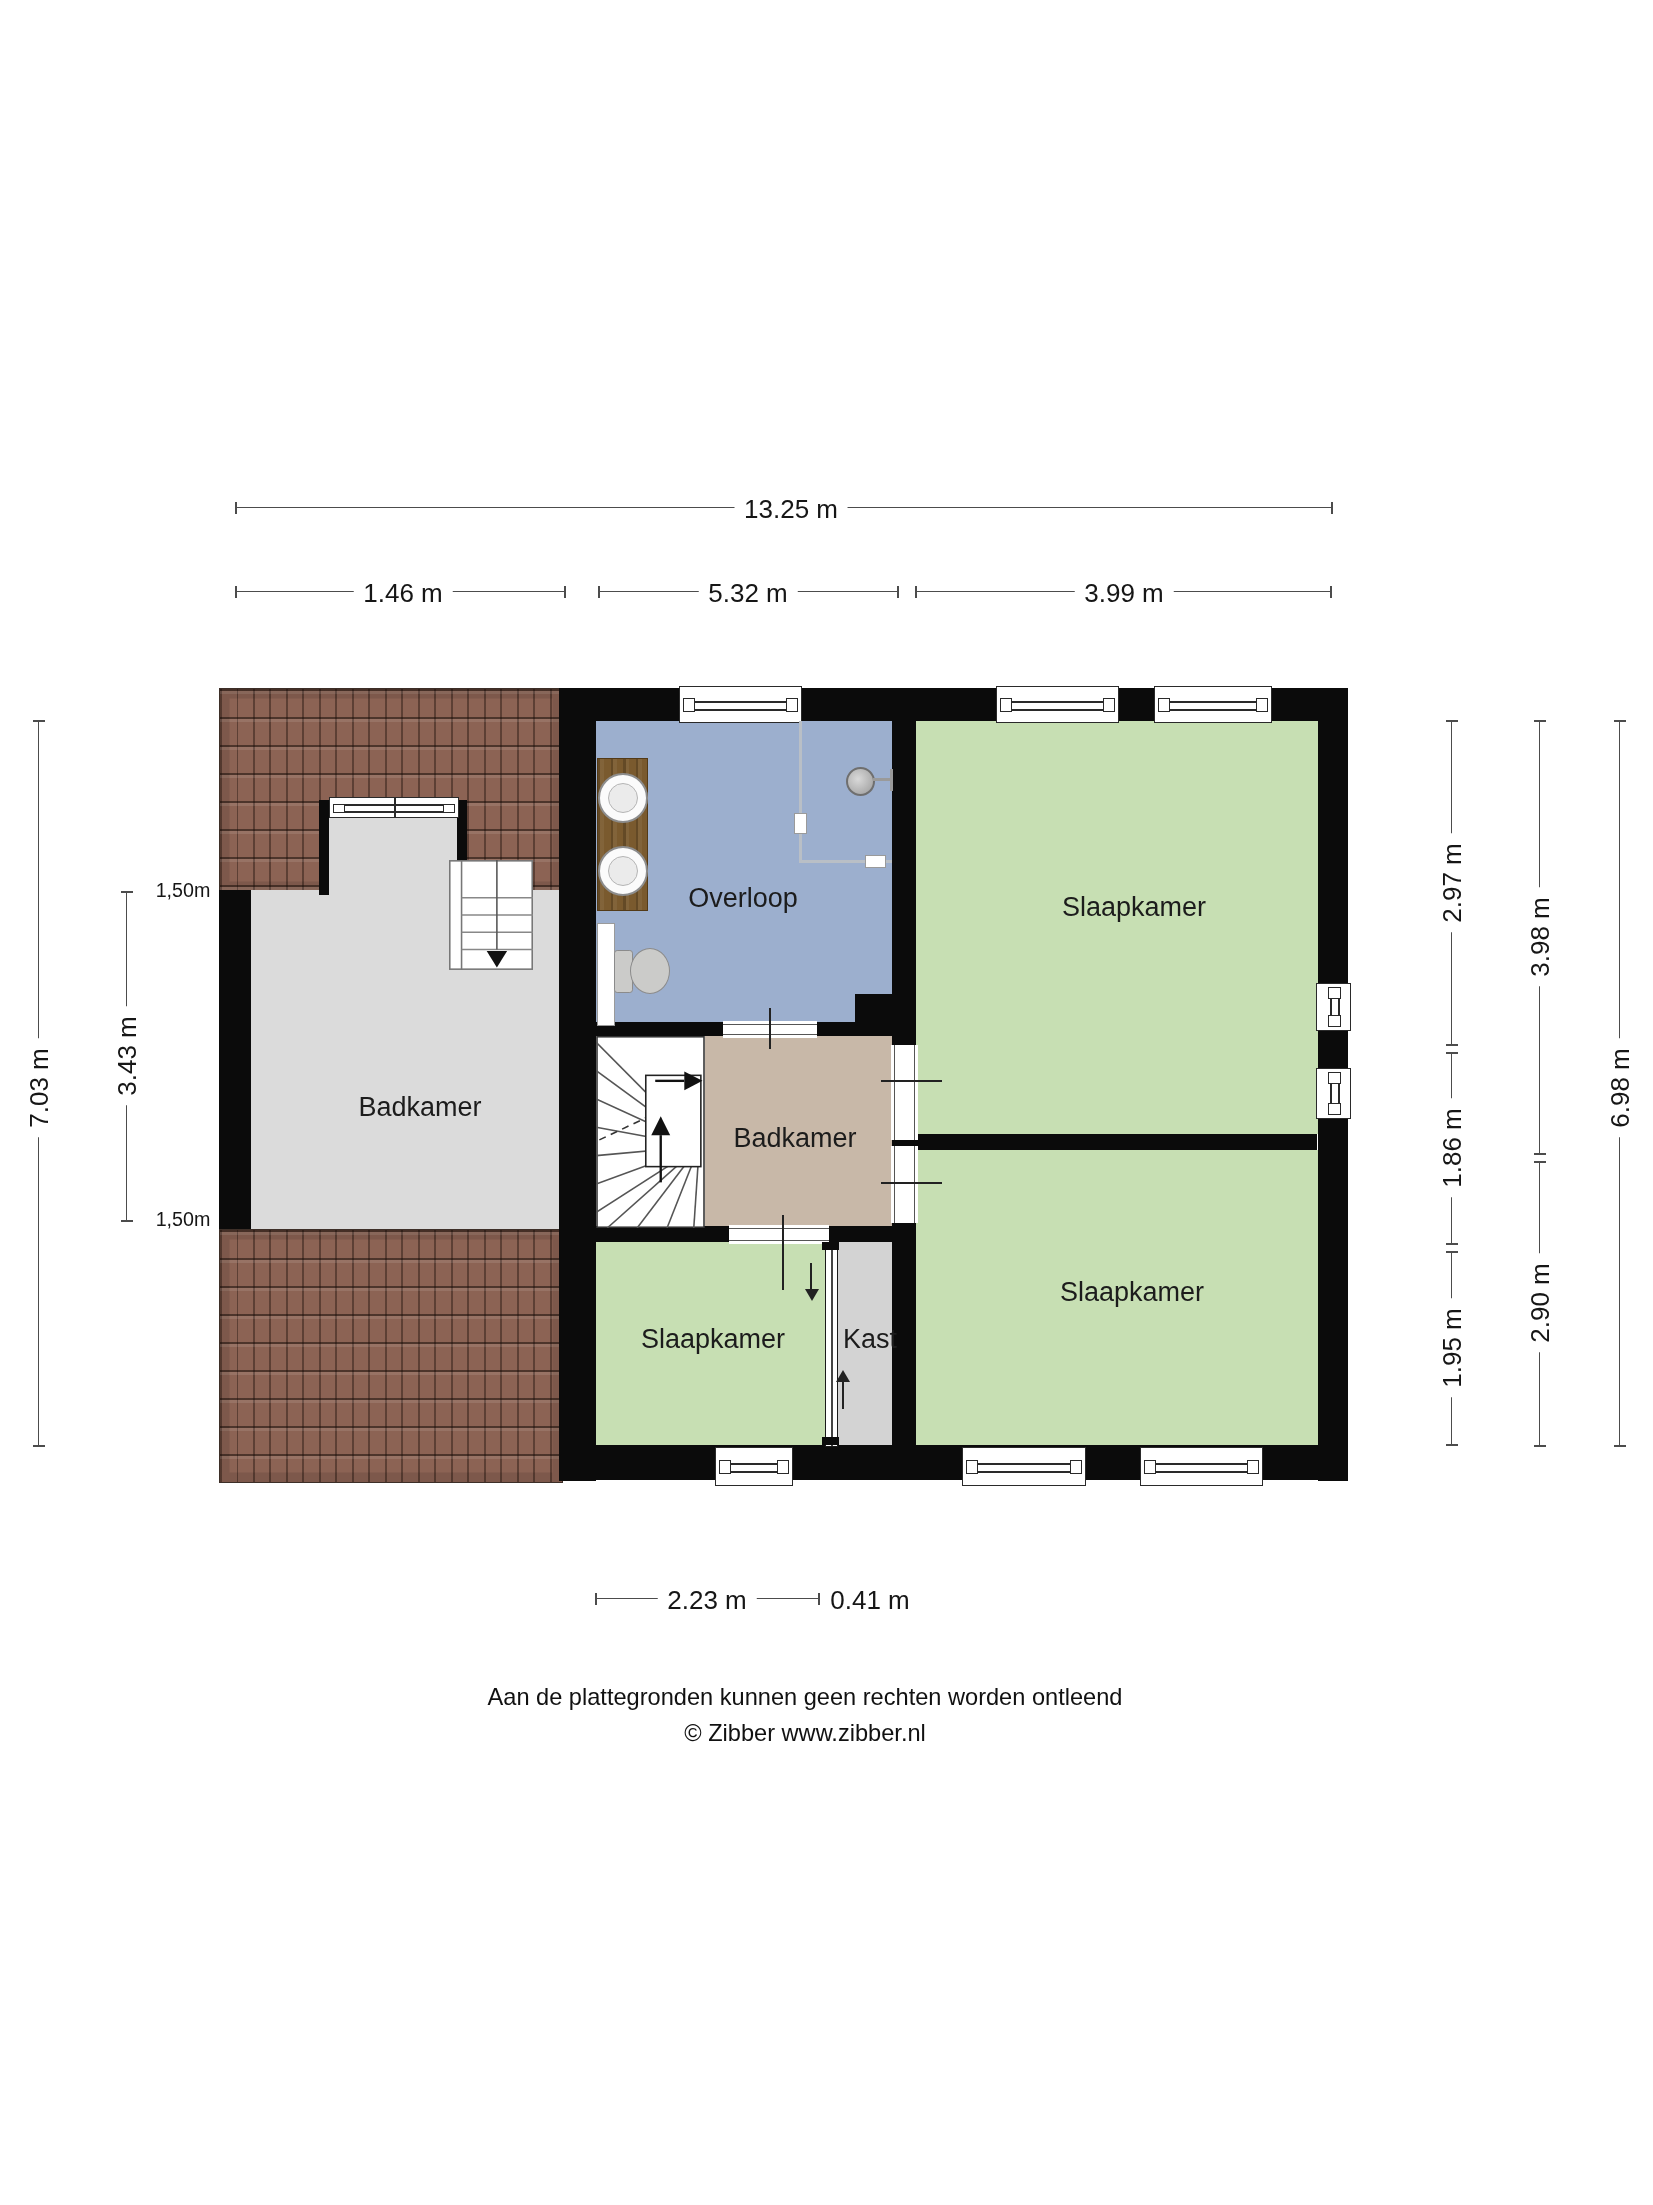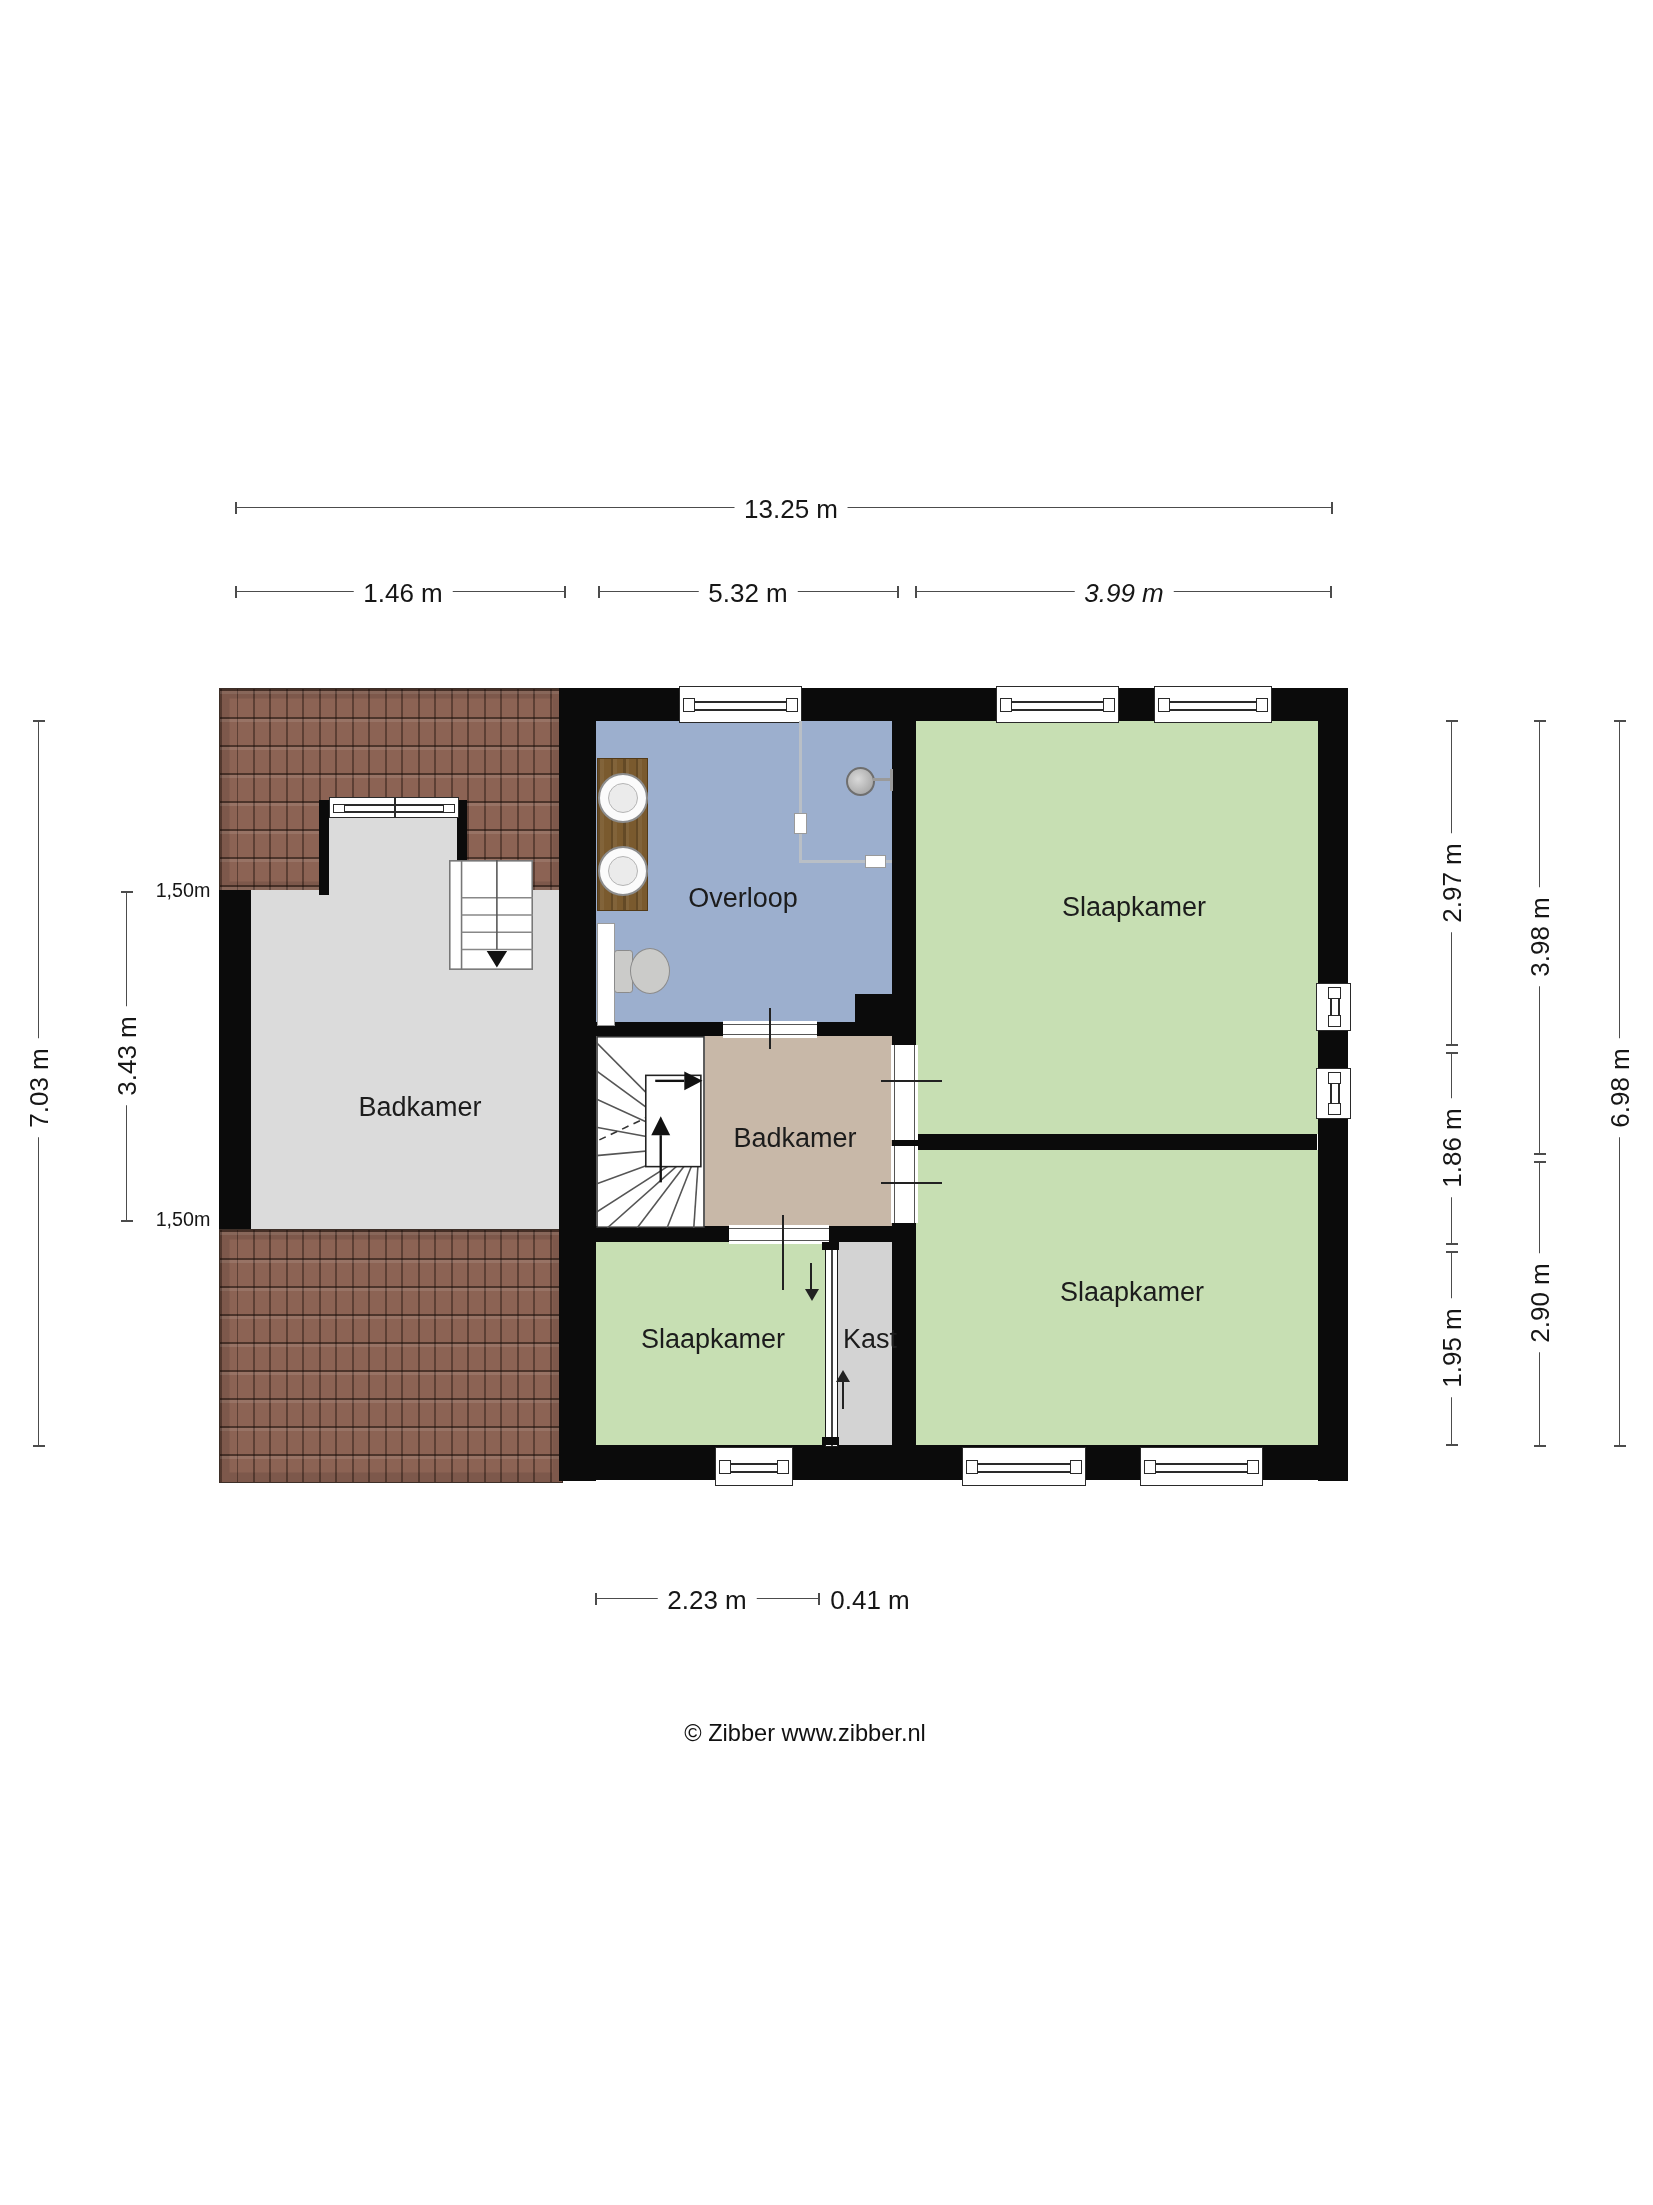--- a/index.html
+++ b/index.html
@@ -90,21 +90,21 @@
   <div class="dlab" style="left:403px;top:593px;">1.46 m</div>
   <div class="dim-x" style="left:599px;top:591px;width:299px;">
       <span class="t t1"></span>
       <span class="t t2"></span>
     </div>
   <div class="dlab" style="left:748px;top:593px;">5.32 m</div>
   <div class="dim-x" style="left:916px;top:591px;width:415px;">
       <span class="t t1"></span>
       <span class="t t2"></span>
     </div>
-  <div class="dlab" style="left:1124px;top:593px;font-style:italic;">3.99 m</div>
+  <div class="dlab" style="left:1124px;top:593px;">3.99 m</div>
 
   <div class="dim-y" style="left:38px;top:721px;height:725px;">
       <span class="t t1"></span>
       <span class="t t2"></span>
     </div>
   <div class="dlab rot" style="left:39px;top:1088px;">7.03 m</div>
 
   <div class="dim-y" style="left:126px;top:892px;height:329px;">
       <span class="t t1"></span>
       <span class="t t2"></span>
@@ -312,16 +312,17 @@
   </svg>
 
   <div class="room-label" style="left:420px;top:1107px;">Badkamer</div>
   <div class="room-label" style="left:743px;top:898px;">Overloop</div>
   <div class="room-label" style="left:1134px;top:907px;">Slaapkamer</div>
   <div class="room-label" style="left:1132px;top:1292px;">Slaapkamer</div>
   <div class="room-label" style="left:713px;top:1339px;">Slaapkamer</div>
   <div class="room-label" style="left:795px;top:1138px;">Badkamer</div>
   <div class="room-label" style="left:870px;top:1339px;text-align:right;">Kast</div>
 
+  <div class="footer-line" style="left:805px;top:1697px;">Aan de plattegronden kunnen geen rechten worden ontleend</div>
   <div class="footer-line" style="left:805px;top:1733px;">© Zibber www.zibber.nl</div>
 
 </div>
 
 
 </body></html>

